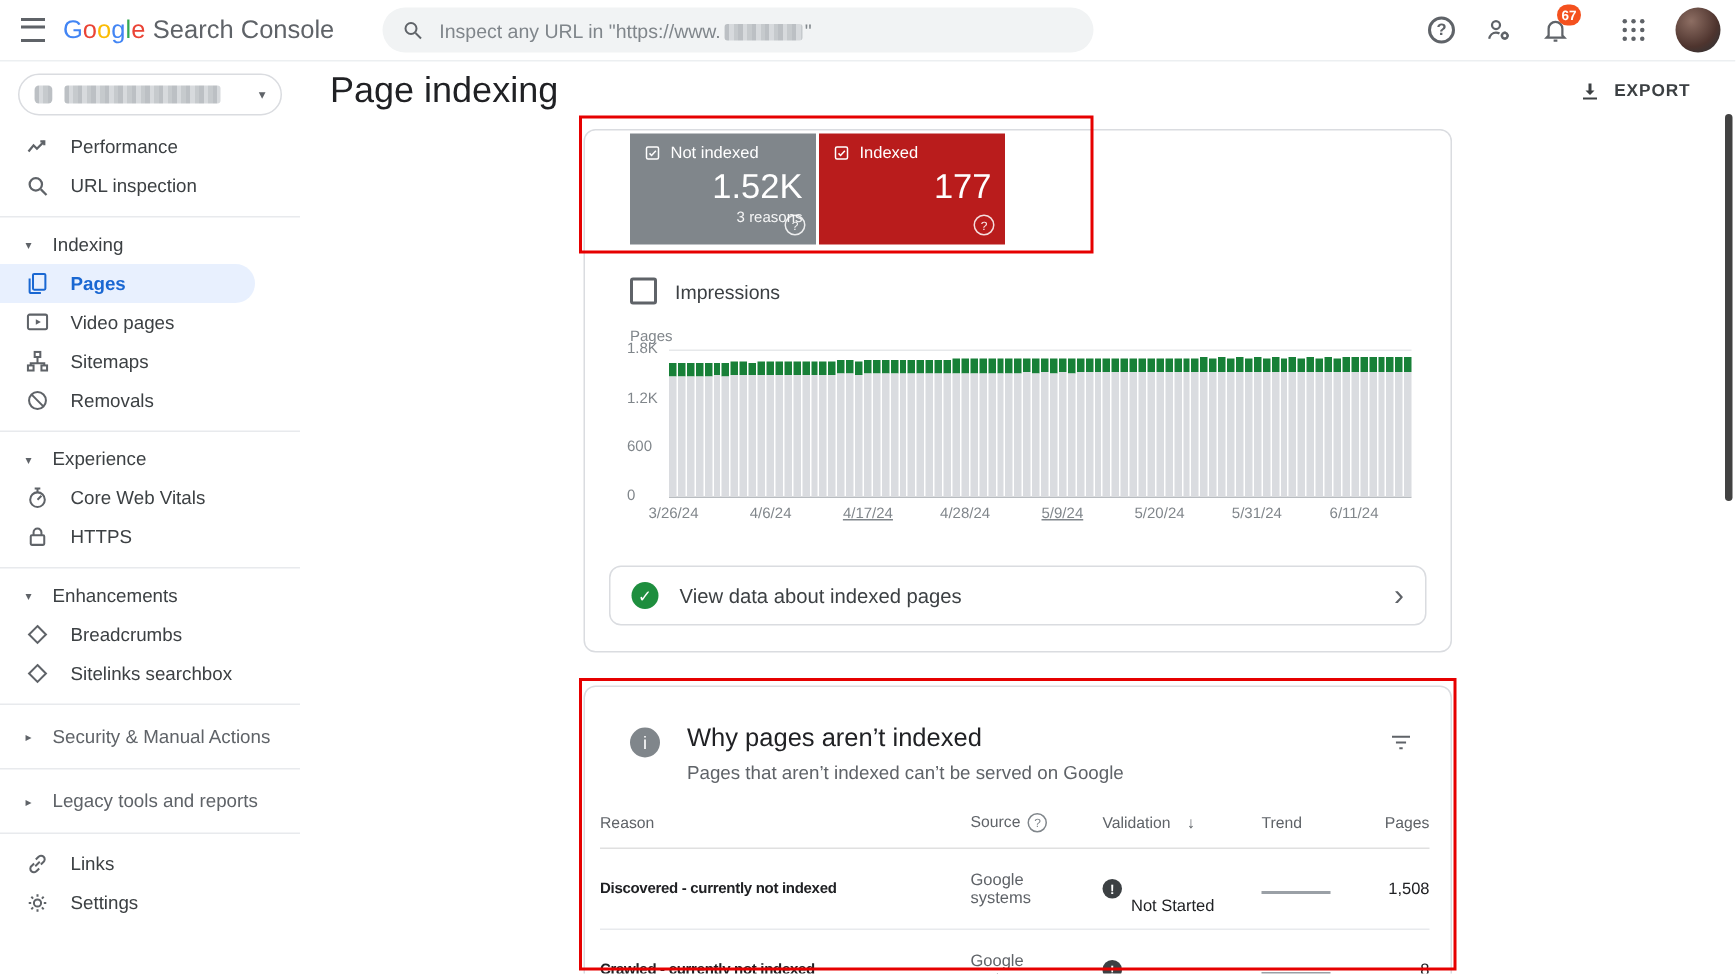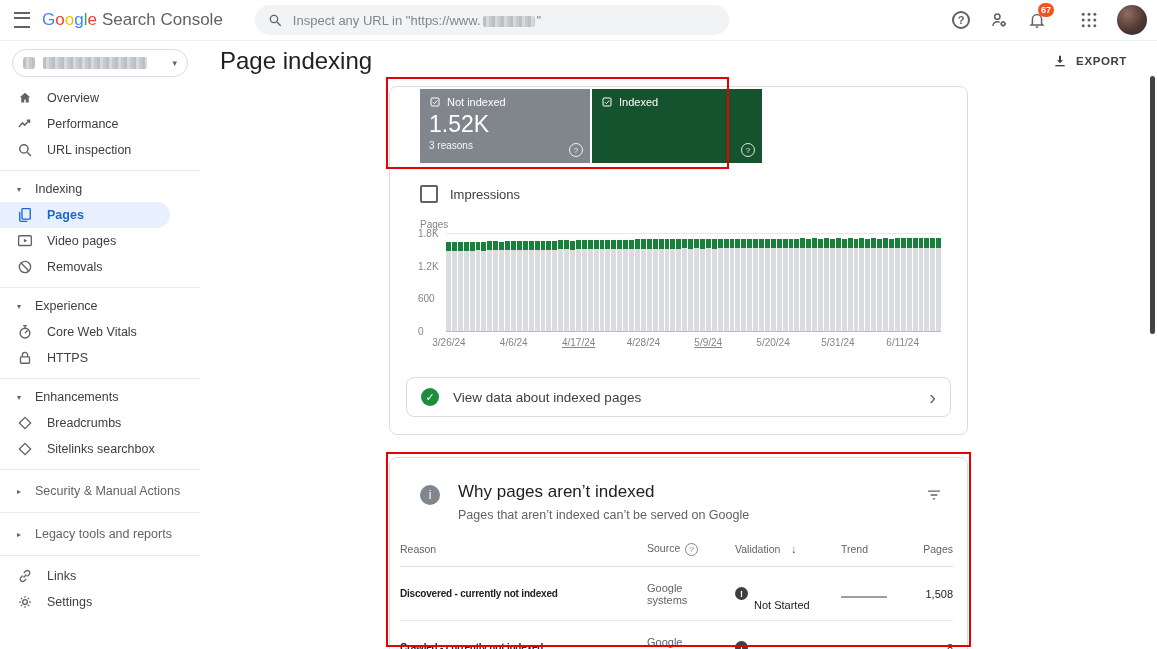--- a/index.html
+++ b/index.html
@@ -61,21 +61,21 @@
     height:40px;padding:0 24px 0 20px;}
   .content-header h1{font-size:24px;font-weight:normal;color:#202124;margin:0;}
   .export{display:flex;align-items:center;gap:8px;background:none;border:none;cursor:pointer;
     color:#3c4043;font-size:11.5px;font-weight:bold;letter-spacing:.6px;font-family:inherit;}
   .export svg{width:16px;height:16px;display:block;color:#3c4043;}
   .cards{padding:5px 0 0 189px;}
   .card{width:579px;border:1px solid #dadce0;border-radius:8px;background:#fff;box-sizing:border-box;}
   
   .card-chart{height:349px;position:relative;}
   .chips{display:flex;gap:2px;margin:2px 0 0 30px;}
-  .chip{width:170px;height:74px;color:#fff;padding:7px 9px;box-sizing:border-box;position:relative;cursor:pointer;}
+  .chip{width:124px;height:74px;color:#fff;padding:7px 9px;box-sizing:border-box;position:relative;cursor:pointer;text-align:right;}
   .chip-head{display:flex;align-items:center;gap:6px;font-size:11px;}
   .chip-check svg{width:12px;height:12px;display:block;}
   .chip-value{font-size:23px;margin-top:3px;}
   .chip-sub{font-size:10px;margin-top:2px;opacity:.92;min-height:11px;}
   .chip-help{position:absolute;right:7px;bottom:6px;width:12px;height:12px;
     border:1px solid rgba(255,255,255,.85);border-radius:50%;font-size:8px;
     display:flex;align-items:center;justify-content:center;color:rgba(255,255,255,.92);}
   .impressions{margin:22px 0 0 30px;display:flex;align-items:center;gap:12px;
     font-size:13px;color:#3c4043;cursor:pointer;}
   .checkbox{width:14px;height:14px;border:2px solid #5f6368;border-radius:2px;display:inline-block;}
@@ -193,28 +193,20 @@
 
   <aside class="sidebar">
     <div class="property-selector">
       <span class="censored censored-prop-icon"></span>
       <span class="censored censored-property"></span>
       <span class="prop-caret">▾</span>
     </div>
     <nav class="sb-nav">
         <div class="sb-item">
           <span class="sb-icon">
-            <svg viewBox="0 0 24 24" fill="currentColor">
-              <path d="M12 5l-7 6h2v7h4v-4h2v4h4v-7h2z"></path>
-            </svg>
-          </span>
-          <span class="sb-label">Overview</span>
-        </div>
-        <div class="sb-item">
-          <span class="sb-icon">
             <svg viewBox="0 0 24 24" fill="none" stroke="currentColor" stroke-width="2">
               <path d="M4 16l4.5-5.5 3 3L18 7"></path>
               <path d="M14.5 7H18v3.5"></path>
             </svg>
           </span>
           <span class="sb-label">Performance</span>
         </div>
         <div class="sb-item">
           <span class="sb-icon">
             <svg viewBox="0 0 24 24" fill="none" stroke="currentColor" stroke-width="2">
@@ -239,20 +231,31 @@
           <span class="sb-label">Pages</span>
         </div>
         <div class="sb-item">
           <span class="sb-icon">
             <svg viewBox="0 0 24 24" fill="none" stroke="currentColor" stroke-width="1.8">
               <rect x="3.5" y="5" width="17" height="13" rx="1.5"></rect>
               <path d="M10.5 9l4.5 2.5-4.5 2.5z" fill="currentColor" stroke="none"></path>
             </svg>
           </span>
           <span class="sb-label">Video pages</span>
+        </div>
+        <div class="sb-item">
+          <span class="sb-icon">
+            <svg viewBox="0 0 24 24" fill="none" stroke="currentColor" stroke-width="1.8">
+              <rect x="9.5" y="3.5" width="5" height="4.5"></rect>
+              <rect x="3.5" y="15.5" width="5" height="4.5"></rect>
+              <rect x="15.5" y="15.5" width="5" height="4.5"></rect>
+              <path d="M12 8v5.5M6 15.5v-2h12v2"></path>
+            </svg>
+          </span>
+          <span class="sb-label">Sitemaps</span>
         </div>
         <div class="sb-item">
           <span class="sb-icon">
             <svg viewBox="0 0 24 24" fill="none" stroke="currentColor" stroke-width="1.8">
               <circle cx="12" cy="12" r="7.5"></circle>
               <path d="M6.8 6.8l10.4 10.4"></path>
             </svg>
           </span>
           <span class="sb-label">Removals</span>
         </div>
@@ -357,30 +360,31 @@
                     <rect x="4" y="4" width="16" height="16" rx="2"></rect>
                     <path d="M8 12.5l2.8 2.8L16.5 9"></path>
                   </svg>
                 </span>
                 <span class="chip-label">Not indexed</span>
               </div>
               <div class="chip-value">1.52K</div>
               <div class="chip-sub">3 reasons</div>
               <span class="chip-help">?</span>
             </div>
-            <div class="chip" style="background: #14532d;">
+            <div class="chip" style="background: #b91c1c;">
               <div class="chip-head">
                 <span class="chip-check">
                   <svg viewBox="0 0 24 24" fill="none" stroke="#fff" stroke-width="2">
                     <rect x="4" y="4" width="16" height="16" rx="2"></rect>
                     <path d="M8 12.5l2.8 2.8L16.5 9"></path>
                   </svg>
                 </span>
                 <span class="chip-label">Indexed</span>
               </div>
+              <div class="chip-value">177</div>
               <div class="chip-sub"></div>
               <span class="chip-help">?</span>
             </div>
           </div>
         <label class="impressions">
           <span class="checkbox"></span>
           <span>Impressions</span>
         </label>
         <div class="chart">
           <span class="ylab">Pages</span>

